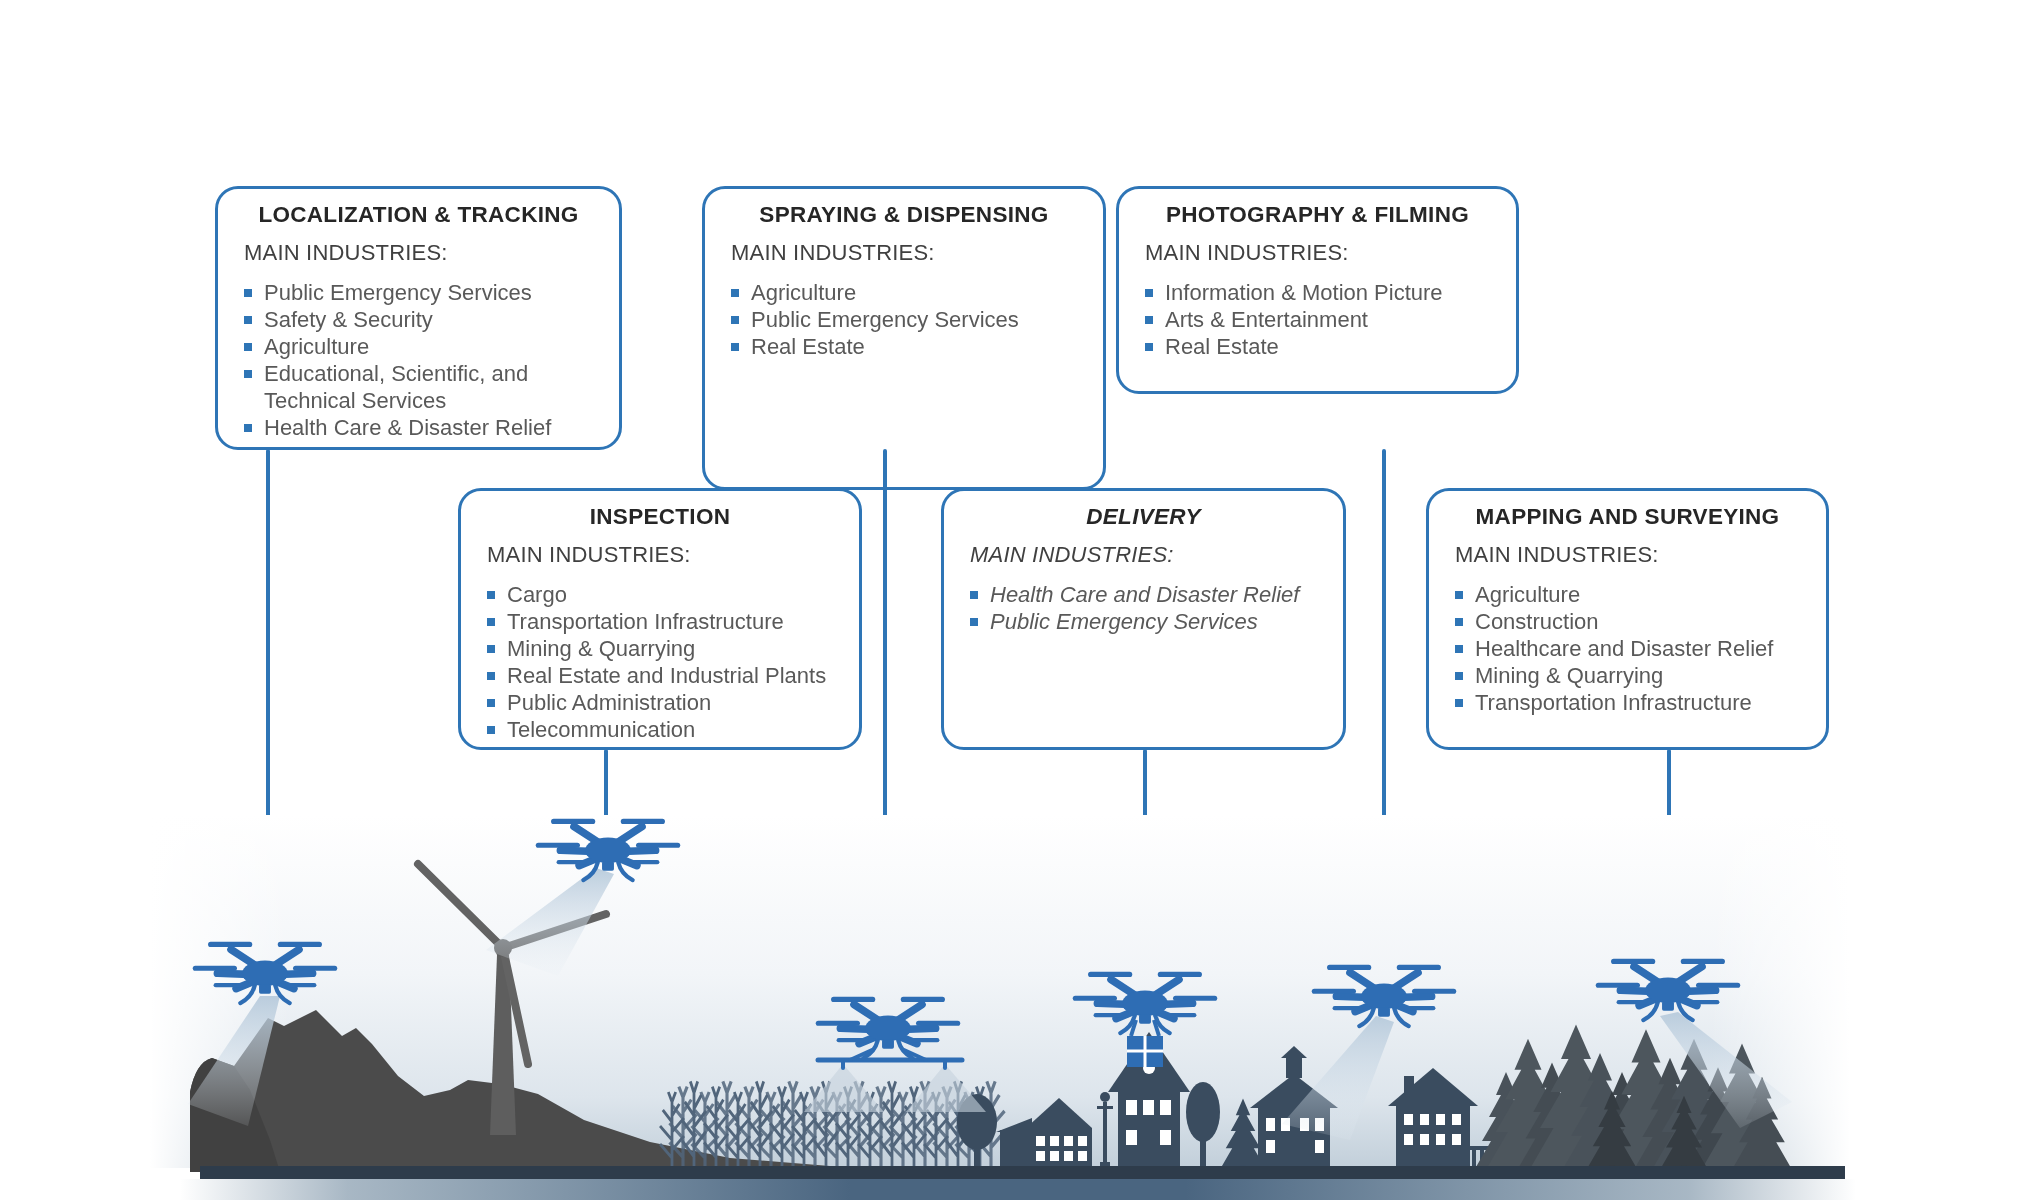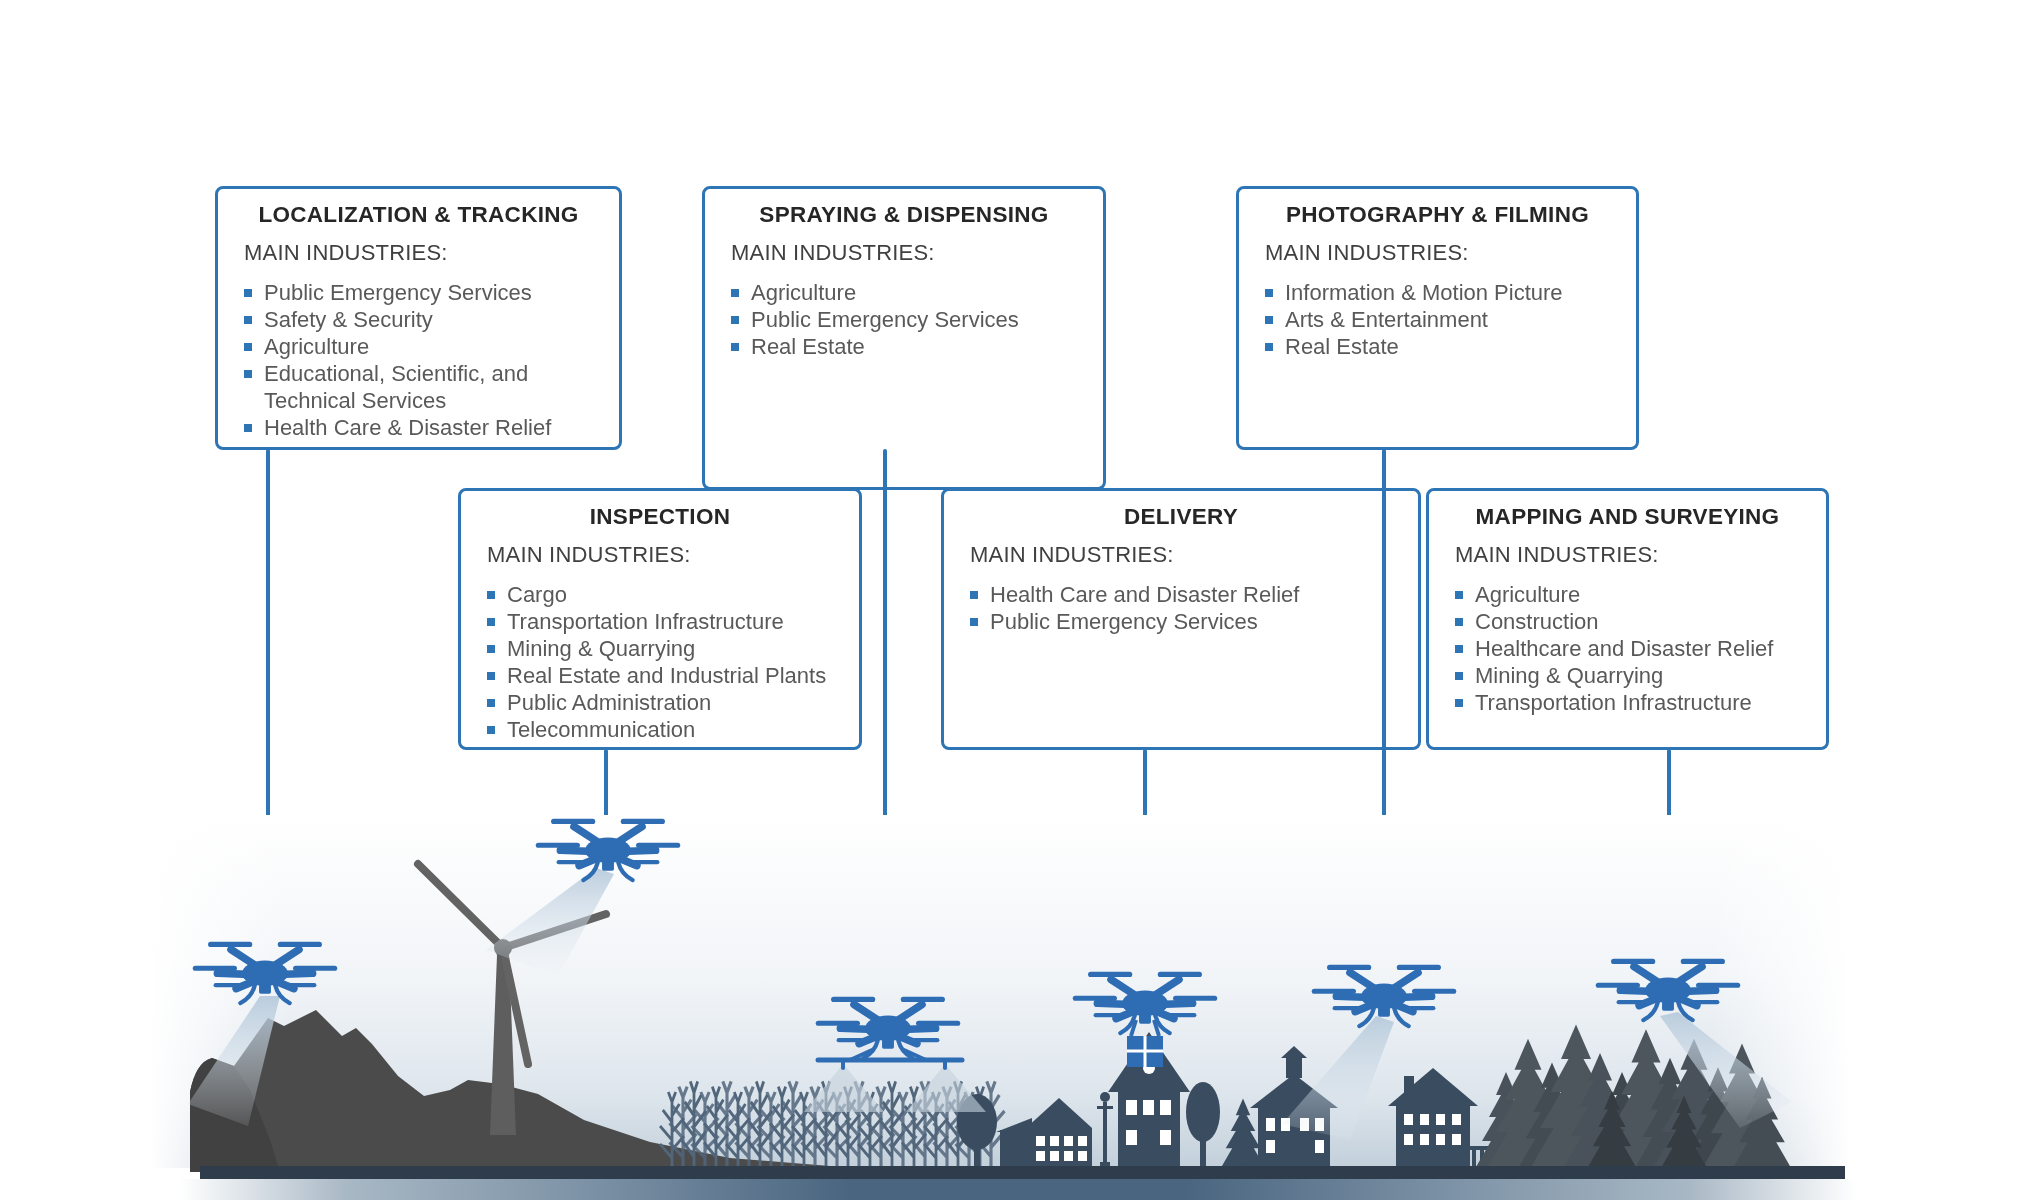--- a/index.html
+++ b/index.html
@@ -10,21 +10,21 @@
     --subtitle:#404040;
     --body:#595959;
   }
   html,body{margin:0;padding:0;}
   body{
     width:2040px;height:1200px;position:relative;overflow:hidden;background:#ffffff;
     font-family:"Liberation Sans","DejaVu Sans",sans-serif;
   }
   .card{
     position:absolute;box-sizing:border-box;background:#ffffff;
-    border:3px solid var(--accent);border-radius:8px;
+    border:3px solid var(--accent);border-radius:23px;
     padding:12px 18px 10px 18px;
   }
   .card .title{
     text-align:center;font-weight:bold;font-size:22.5px;line-height:28px;
     color:var(--title);letter-spacing:.3px;
   }
   .card .subtitle{
     font-size:22px;line-height:28px;color:var(--subtitle);
     margin:10px 0 0 8px;letter-spacing:.2px;
   }
@@ -42,23 +42,23 @@
     position:absolute;width:4px;background:var(--accent);border-radius:2px;
   }
   #c1{left:266px;top:449px;height:482px;}
   #c2{left:604px;top:749px;height:68px;}
   #c3{left:883px;top:449px;height:552px;}
   #c4{left:1143px;top:749px;height:224px;}
   #c5{left:1382px;top:449px;height:504px;}
   #c6{left:1667px;top:749px;height:200px;}
   #card-1{left:215px;top:186px;width:407px;height:264px;}
   #card-2{left:702px;top:186px;width:404px;height:304px;}
-  #card-3{left:1236px;top:186px;width:403px;height:264px;}
+  #card-3{left:1116px;top:186px;width:403px;height:208px;}
   #card-4{left:458px;top:488px;width:404px;height:262px;}
-  #card-5{left:941px;top:488px;width:480px;height:262px;}
+  #card-5{left:941px;top:488px;width:405px;height:262px;font-style:italic;}
   #card-6{left:1426px;top:488px;width:403px;height:262px;}
   #scene{position:absolute;left:0;top:810px;}
   .ds{stroke:var(--drone);}
   .df{fill:var(--drone);}
 </style>
 </head>
 <body>
 
 <section class="card" id="card-1">
   <div class="title">LOCALIZATION &amp; TRACKING</div>

